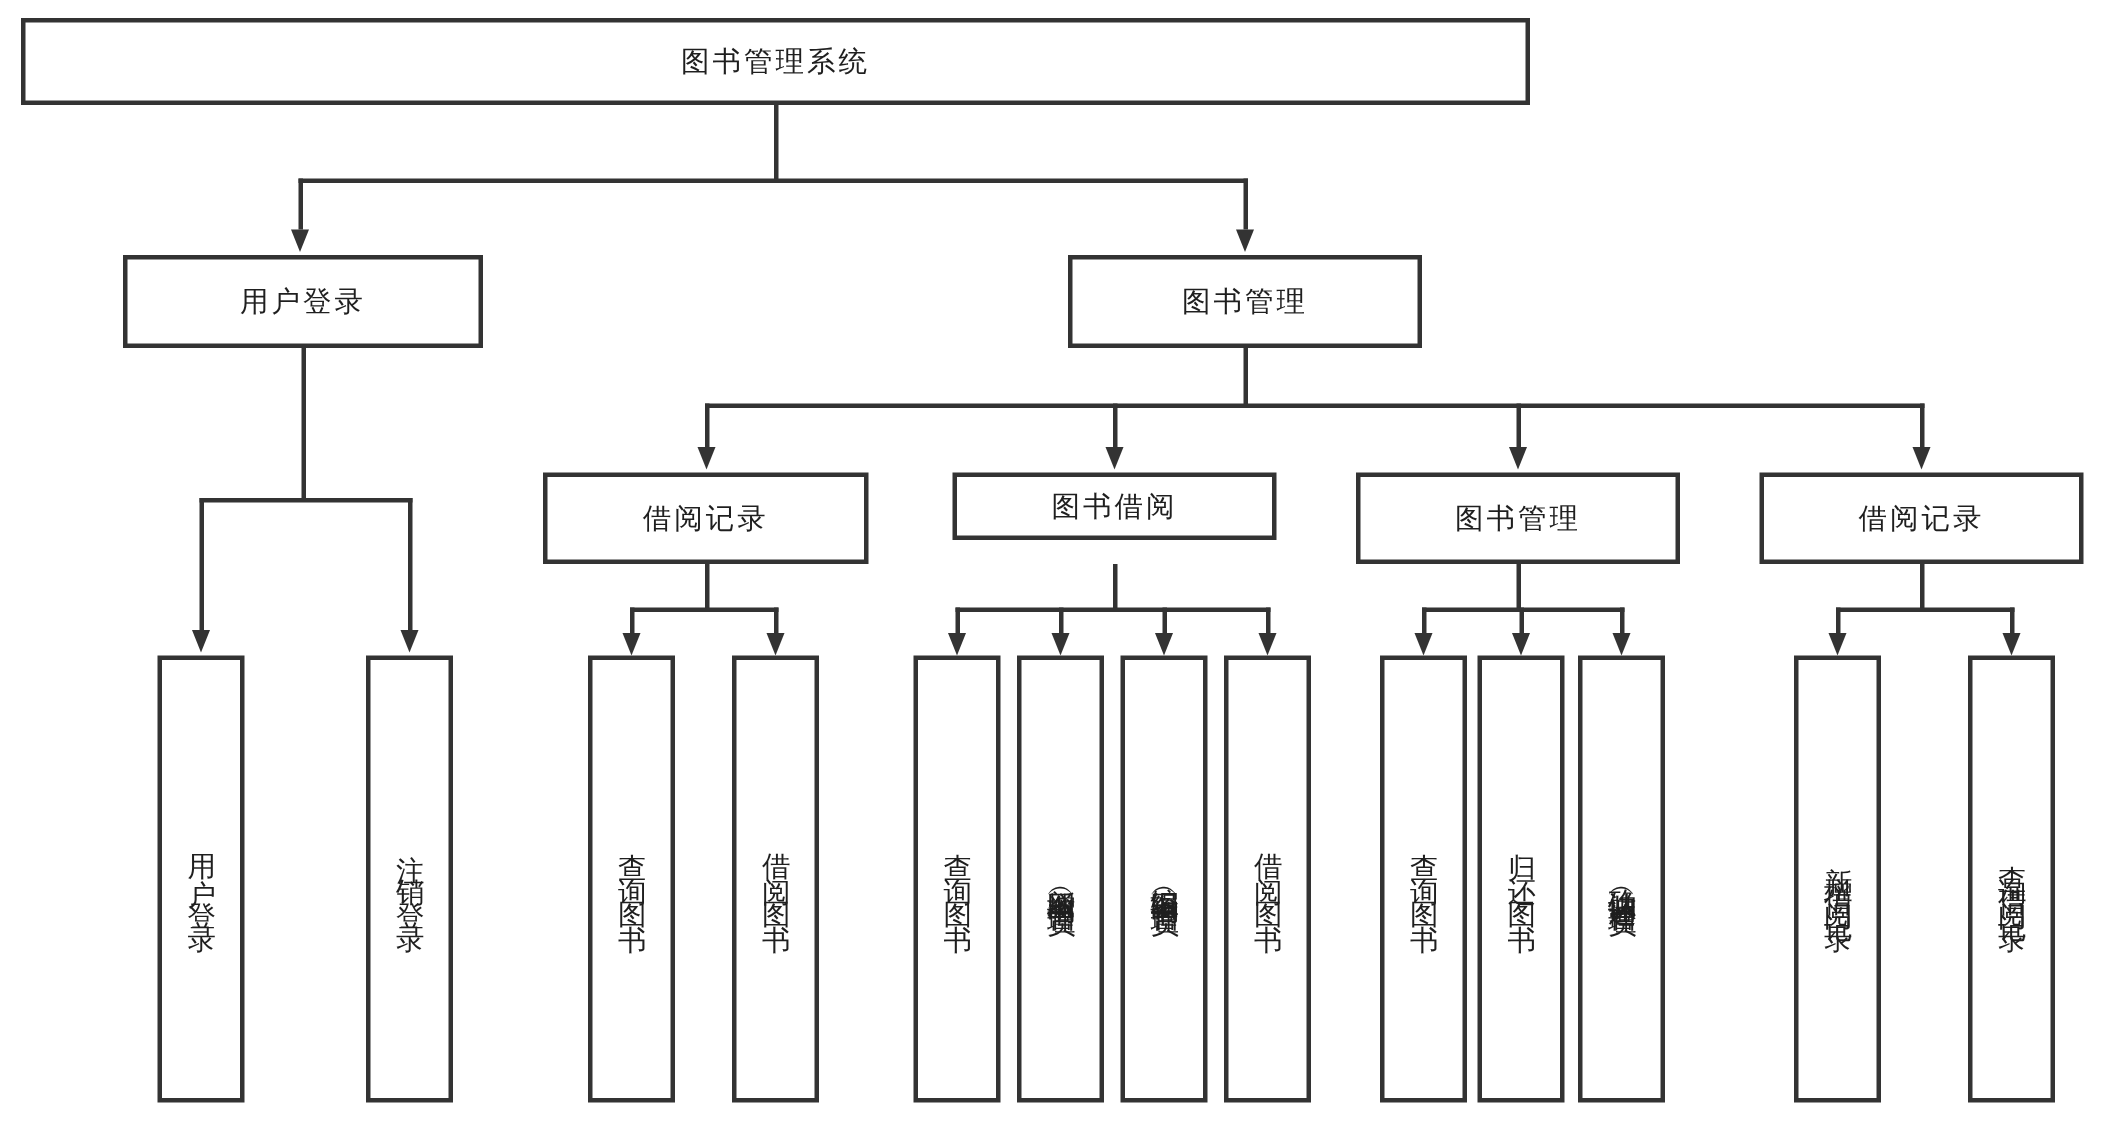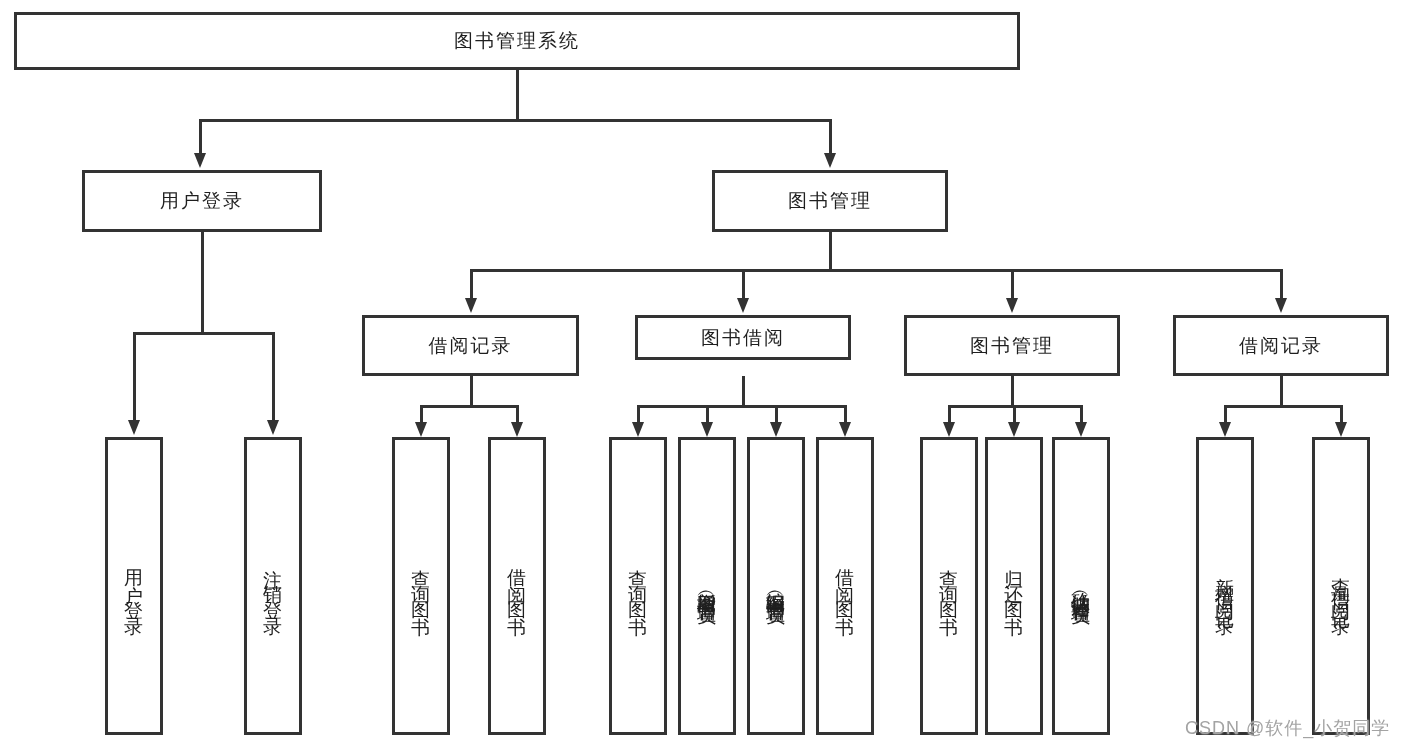--- a/index.html
+++ b/index.html
@@ -118,15 +118,14 @@
   <div class="ln v" style="left:1080px;top:405px;height:18px;"></div>
   <div class="arrow" style="left:1075px;top:422px;"></div>
 
   <div class="ln v" style="left:1280px;top:376px;height:30px;"></div>
   <div class="ln h" style="left:1224px;top:405px;width:119px;"></div>
   <div class="ln v" style="left:1224px;top:405px;height:18px;"></div>
   <div class="arrow" style="left:1219px;top:422px;"></div>
   <div class="ln v" style="left:1340px;top:405px;height:18px;"></div>
   <div class="arrow" style="left:1335px;top:422px;"></div>
 
-  <div id="watermark">CSDN @软件_小贺同学</div>
 
 </div>
 
 </body></html>

